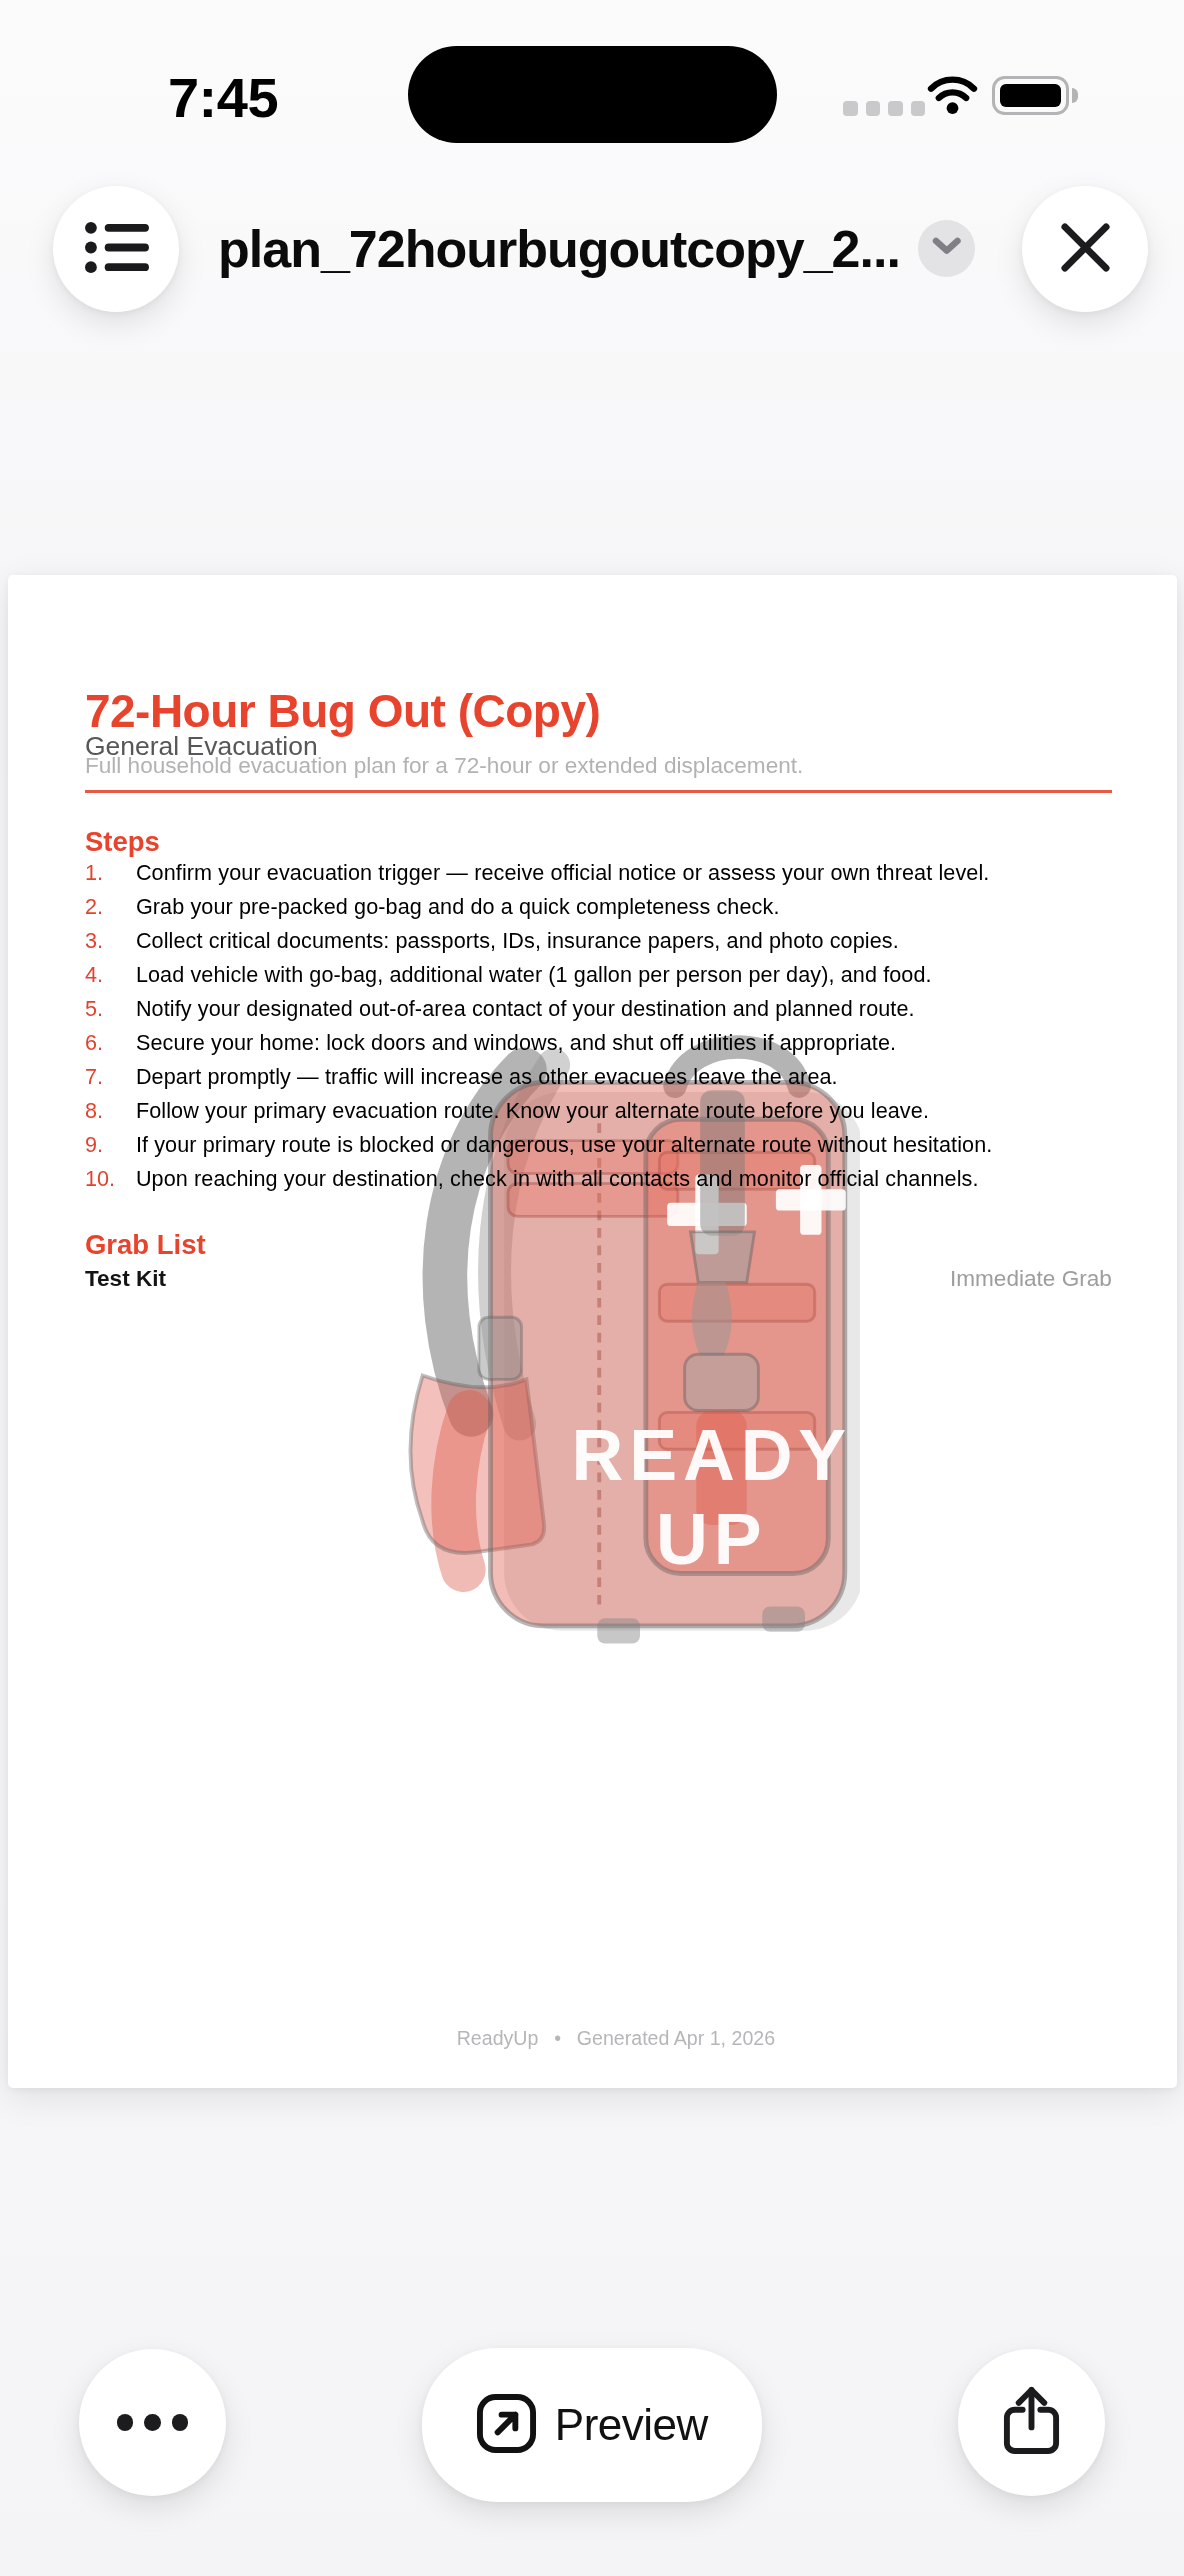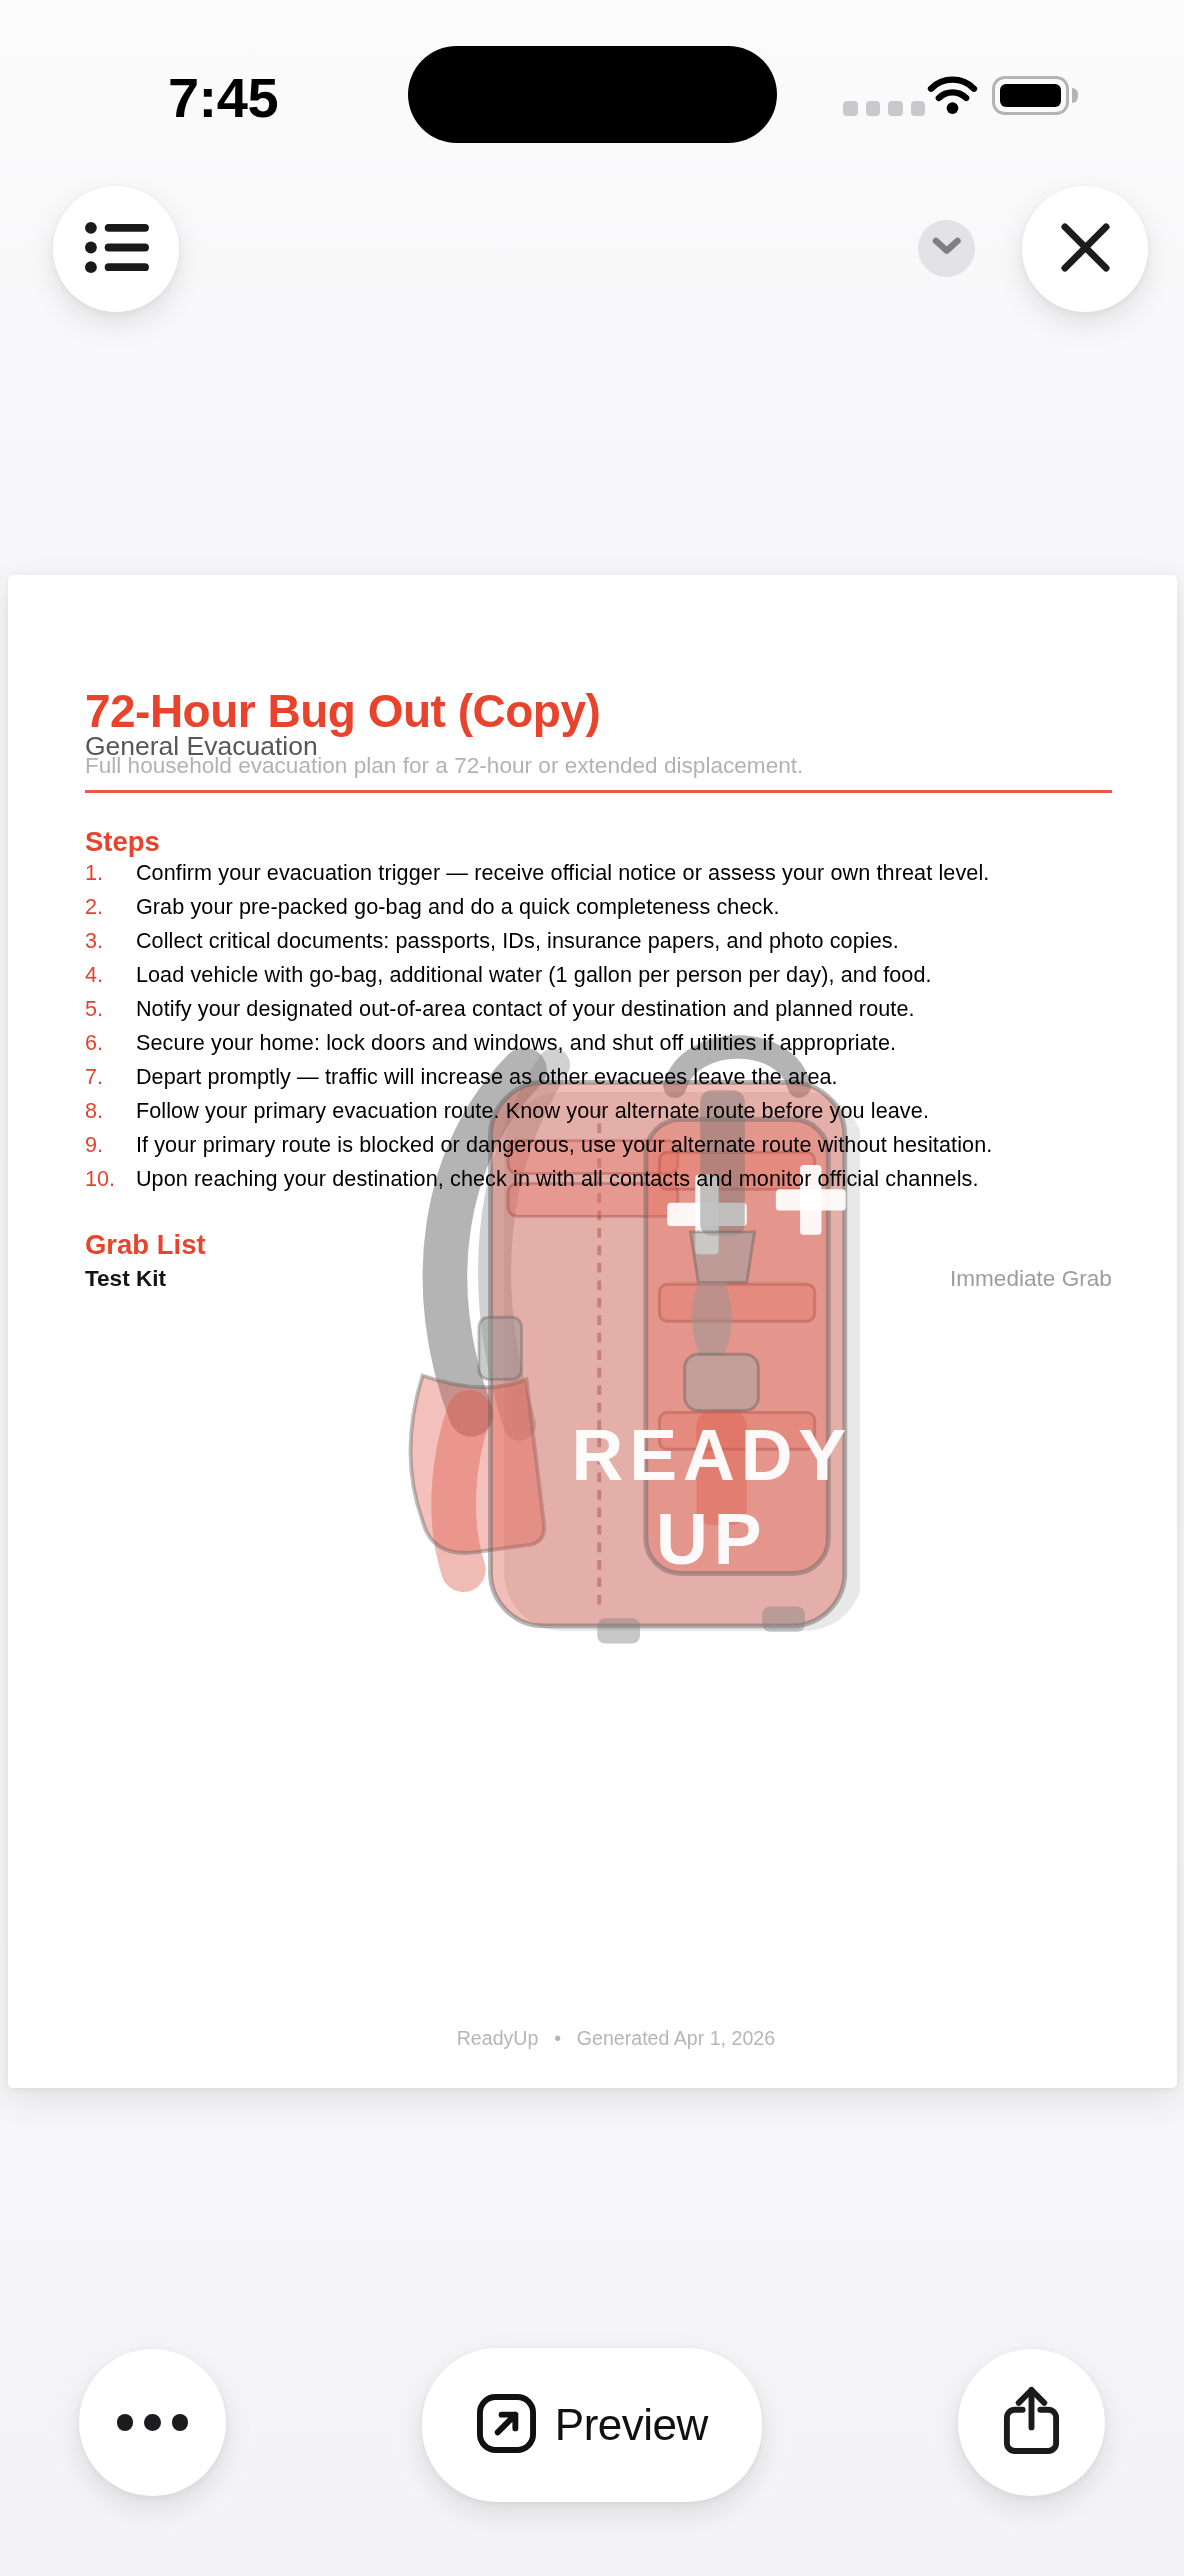--- a/index.html
+++ b/index.html
@@ -109,20 +109,21 @@
           <circle cx="7" cy="10" r="6"></circle>
             <circle cx="7" cy="30" r="6"></circle>
             <circle cx="7" cy="50" r="6"></circle>
           <rect x="21" y="6" width="45" height="8" rx="4"></rect>
           <rect x="21" y="26" width="45" height="8" rx="4"></rect>
           <rect x="21" y="46" width="45" height="8" rx="4"></rect>
         </g>
       </svg>
     </span>
   </div>
+  <div class="hdr-title">plan_72hourbugoutcopy_2...</div>
   <div class="chev-btn">
     <span>
       <svg width="29.5" height="19.6" viewBox="0 0 30 20">
         <path d="M4 4 L15 14 L26 4" fill="none" stroke="#7f7f85" stroke-width="6.5" stroke-linecap="round" stroke-linejoin="round"></path>
       </svg>
     </span>
   </div>
   <div class="circle-btn close-btn">
     <span>
       <svg width="53" height="53" viewBox="0 0 54 54">

